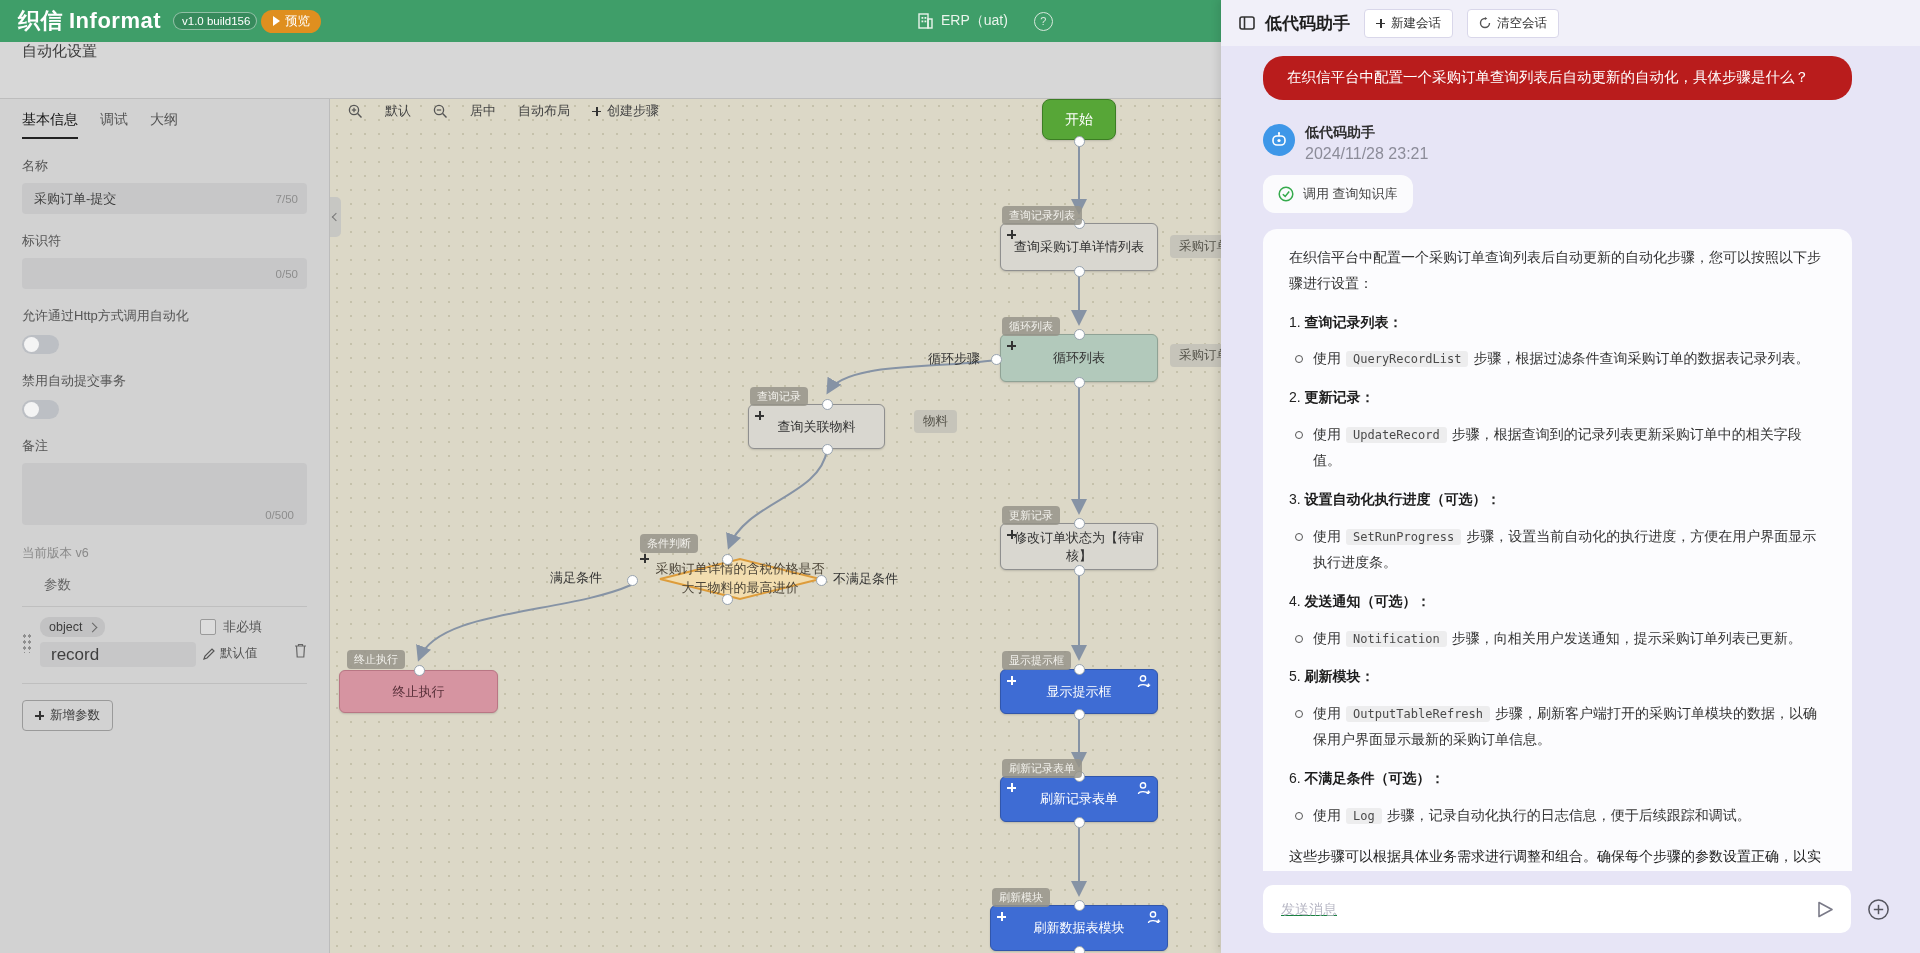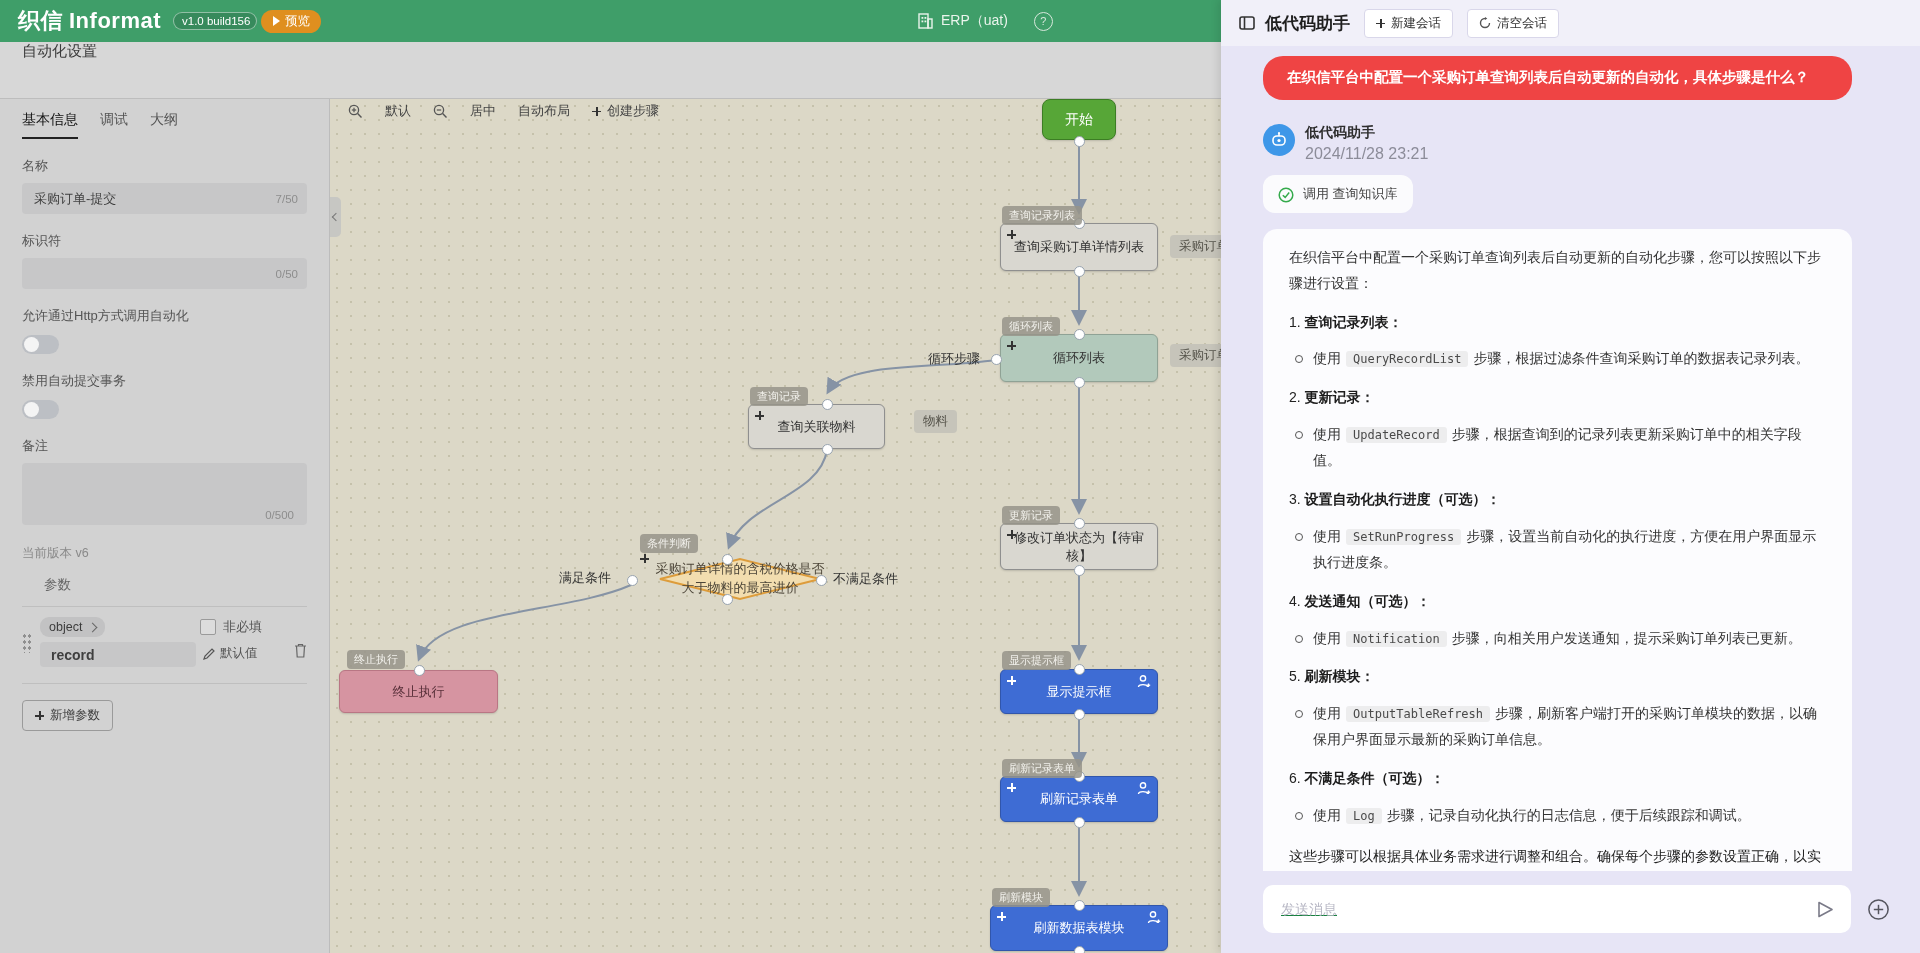--- a/index.html
+++ b/index.html
@@ -46,21 +46,21 @@
   .drag{position:absolute;left:0;top:18px;width:10px;height:20px;
     background-image:radial-gradient(#8f8f8f 1.3px,transparent 1.4px);background-size:5px 6px;}
   .obj-tag{position:absolute;left:18px;top:2px;height:20px;background:#c2c2c3;border-radius:9px;
     display:flex;align-items:center;gap:7px;padding:0 9px;font-size:12.5px;color:#3c3c3c;cursor:pointer;}
   .chev{width:6px;height:6px;border-right:1.6px solid #666;border-bottom:1.6px solid #666;transform:rotate(-45deg);}
   .cb-row{position:absolute;left:178px;top:3px;display:flex;align-items:center;gap:7px;}
   .checkbox{width:14px;height:14px;background:#dcdcdc;border:1px solid #9a9a9a;border-radius:2px;cursor:pointer;}
   .cb-label{font-size:13px;color:#555;}
   .rec-input{position:absolute;left:18px;top:27px;width:156px;height:25px;background:#c7c7c8;border-radius:4px;
     display:flex;align-items:center;}
-  .rec-input input{border:none;outline:none;background:transparent;flex:1;margin:0 9px;font-size:14px;color:#3f3f3f;font-family:inherit;font-weight:bold;}
+  .rec-input input{border:none;outline:none;background:transparent;flex:1;margin:0 9px;font-size:17px;color:#3f3f3f;font-family:inherit;}
   .default-link{position:absolute;left:181px;top:30px;display:flex;align-items:center;gap:5px;
     font-size:12.5px;color:#555;cursor:pointer;}
   .trash{position:absolute;right:0;top:28px;cursor:pointer;}
   .add-param{margin-top:16px;display:inline-flex;align-items:center;gap:6px;border:1px solid #9a9a9a;
     border-radius:4px;padding:6px 12px;font-size:12.5px;color:#3c3c3c;cursor:pointer;background:transparent;}
 
   .plus-ico{position:relative;width:9px;height:9px;display:inline-block;}
   .plus-ico:before,.plus-ico:after{content:"";position:absolute;background:#555;}
   .plus-ico:before{left:4px;top:0;width:1.5px;height:9px;}
   .plus-ico:after{left:0;top:4px;width:9px;height:1.5px;}
@@ -100,28 +100,28 @@
     font-size:13px;color:#4c4538;text-align:center;line-height:1.45;}
 
   
   .chat{position:absolute;right:0;top:0;width:699px;height:953px;background:#e7e5f6;
     box-shadow:-3px 0 8px rgba(0,0,0,.10);display:flex;flex-direction:column;z-index:10;}
   .chat-header{height:46px;background:#f1f0f9;display:flex;align-items:center;flex:0 0 auto;}
   .chat-title{font-size:17px;font-weight:bold;color:#1e1e1e;margin-left:10px;}
   .chat-btn{display:flex;align-items:center;gap:6px;background:#fff;border:1px solid #d9d7ea;border-radius:4px;
     padding:5px 11px;font-size:12.5px;color:#333;margin-left:14px;cursor:pointer;}
   .chat-msgs{flex:1 1 auto;overflow:hidden;padding:10px 68px 0 42px;}
-  .user-bubble{background:#ef4444;color:#fff;font-size:14.5px;border-radius:20px;padding:11px 24px;
-    line-height:1.5;font-weight:bold;}
+  .user-bubble{background:#b91c1c;color:#fff;font-size:14.5px;border-radius:20px;padding:11px 24px;
+    line-height:1.5;}
   .meta-row{display:flex;gap:10px;margin-top:24px;align-items:flex-start;}
   .avatar{width:32px;height:32px;border-radius:50%;background:#3e97e8;flex:0 0 auto;
     display:flex;align-items:center;justify-content:center;}
   .meta-name{font-size:14px;font-weight:bold;color:#2e2e2e;}
   .meta-time{font-size:16px;color:#8c8c99;margin-top:3px;}
-  .tool-chip{display:inline-flex;align-items:flex-end;gap:9px;background:#fbfbfd;border-radius:12px;
+  .tool-chip{display:inline-flex;align-items:center;gap:9px;background:#fbfbfd;border-radius:12px;
     padding:10px 15px;margin-top:12px;font-size:13px;color:#444;cursor:pointer;}
   .reply-card{background:#fcfcfe;border-radius:14px;margin-top:16px;padding:16px 26px 18px 26px;
     font-size:14px;color:#333;line-height:1.85;}
   .step-h{margin-top:13px;color:#222;}
   .step-h b{color:#1c1c1c;}
   .bullet{margin-top:11px;padding-left:24px;position:relative;}
   .bullet .marker{position:absolute;left:6px;top:9px;width:6px;height:6px;border:1.5px solid #555;border-radius:50%;}
   .codechip{font-family:"DejaVu Sans Mono","Liberation Mono",monospace;font-size:12px;background:#ededee;
     color:#4a4a4a;border-radius:3px;padding:1px 7px;margin:0 5px;}
   .chat-input-row{flex:0 0 auto;display:flex;align-items:center;margin:14px 30px 20px 42px;gap:16px;}
@@ -315,21 +315,21 @@
     <div class="ctag" style="left:584px;top:311px">物料</div>
 
     <div class="badge" style="left:310px;top:435px">条件判断</div>
     <span class="plus-ico dark" style="position:absolute;left:310px;top:455px;z-index:4"></span>
     <div class="diamond-wrap" style="left:330px;top:460px;width:160px;height:40px">
       <svg width="160" height="40" style="position:absolute;left:0;top:0;overflow:visible">
         <polygon class="diamond-shape" points="0,20 80,0 160,20 80,40"></polygon>
       </svg>
       <div class="diamond-text">采购订单详情的含税价格是否大于物料的最高进价</div>
     </div>
-    <div class="clabel" style="left:229px;top:470px">满足条件</div>
+    <div class="clabel" style="left:220px;top:470px">满足条件</div>
     <div class="clabel" style="left:503px;top:471px">不满足条件</div>
 
     <div class="badge" style="left:17px;top:551px">终止执行</div>
     <div class="node pink" style="left:9px;top:571px;width:159px;height:43px">
       <span>终止执行</span>
     </div>
 
     <div class="badge" style="left:672px;top:407px">更新记录</div>
     <div class="node gray" style="left:670px;top:424px;width:158px;height:47px">
       <span class="nplus plus-ico dark"></span>

